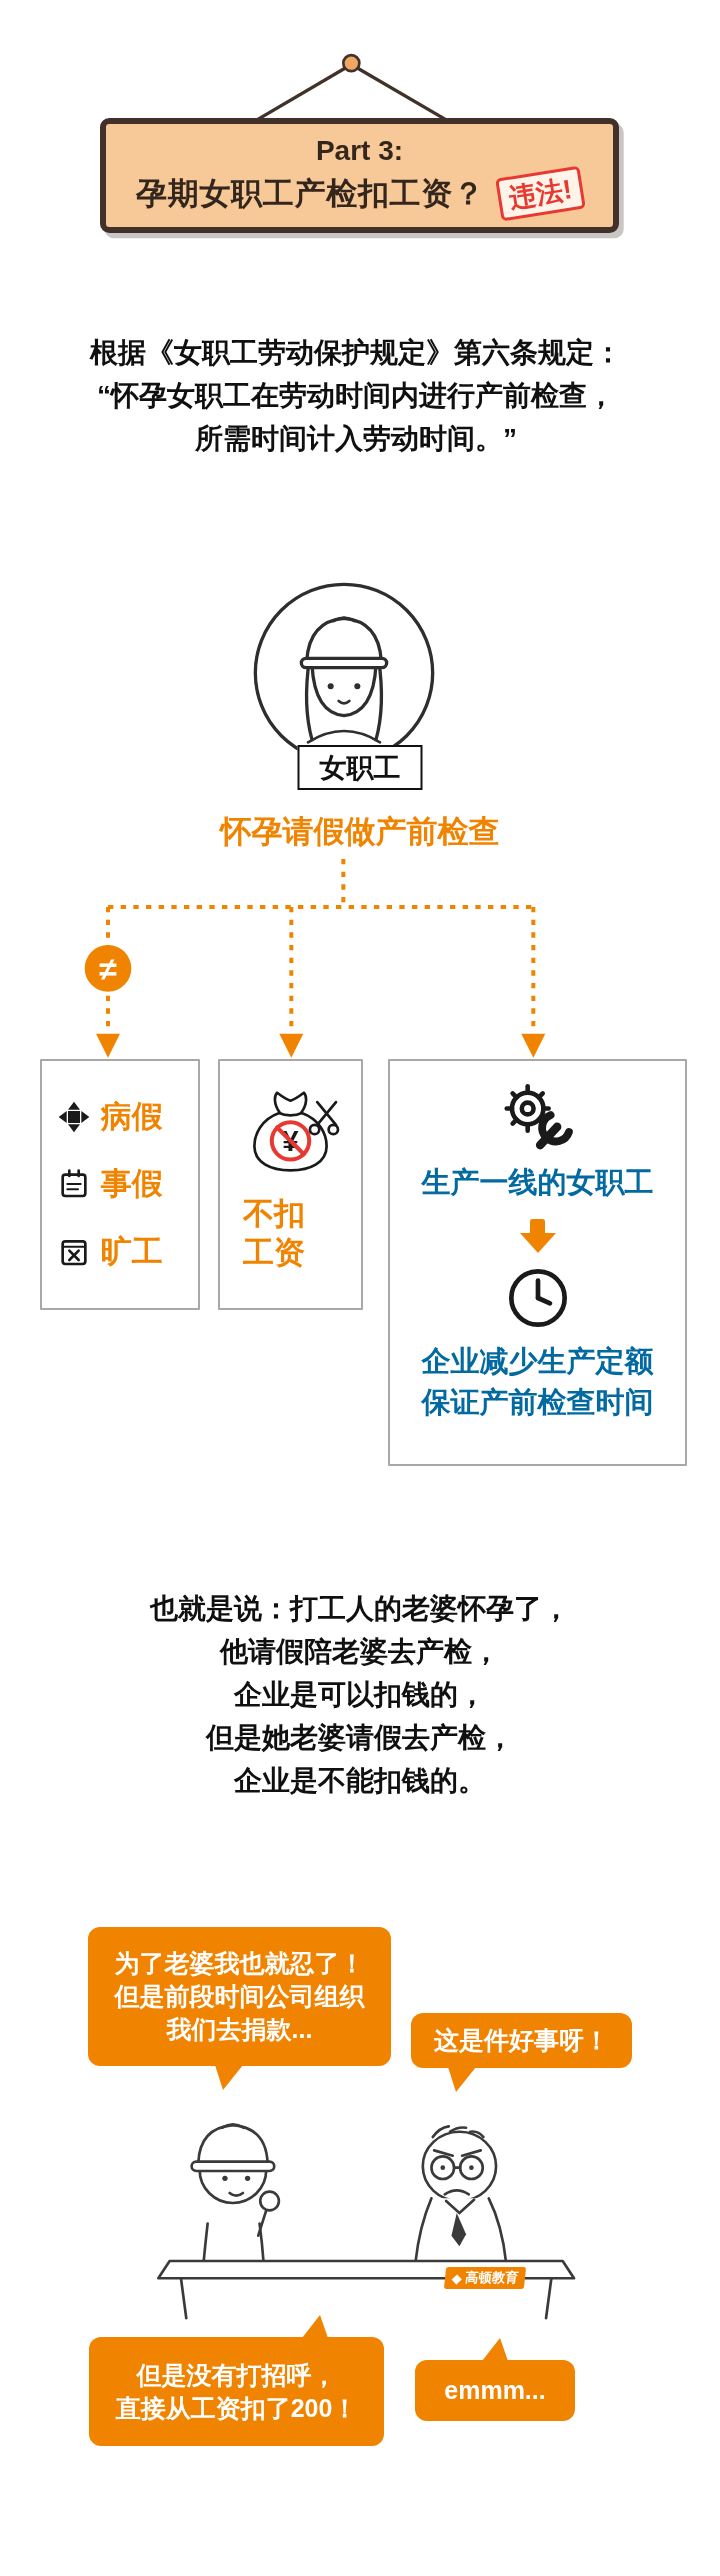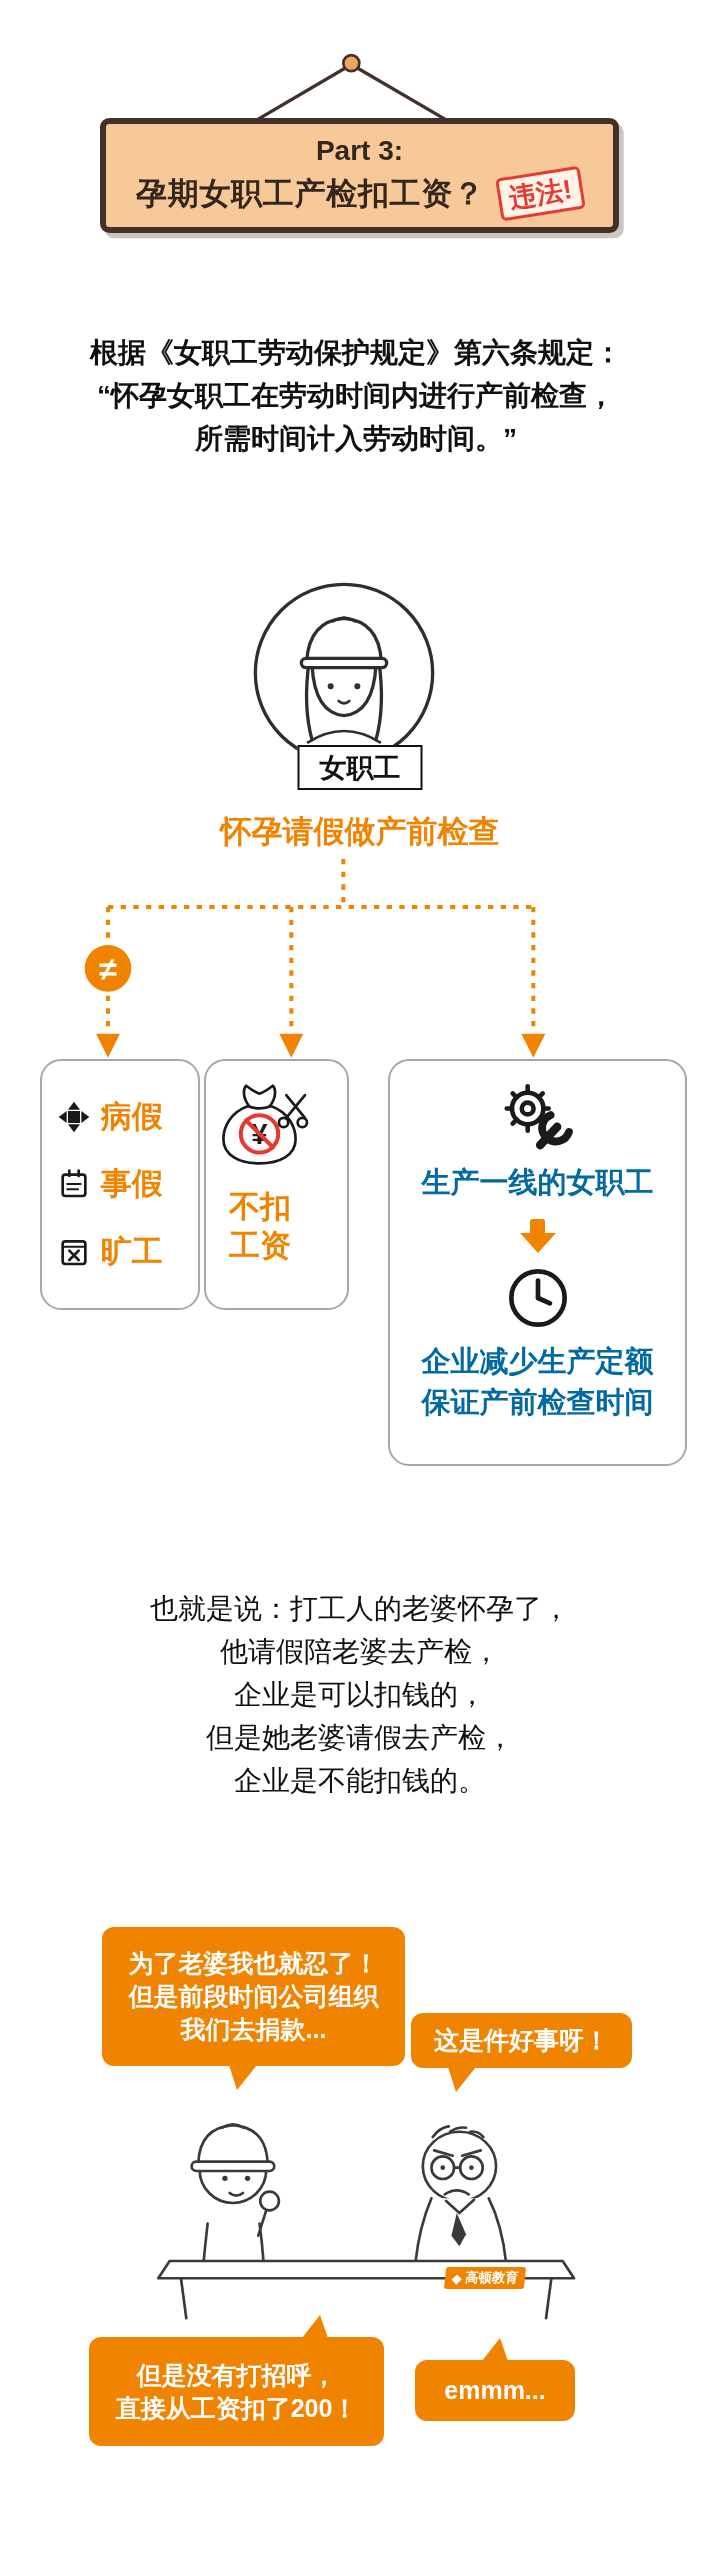--- a/index.html
+++ b/index.html
@@ -51,32 +51,32 @@
   }
 
   
   .flow-svg { position:absolute; left:0; top:855px; width:720px; height:208px; }
   .flow-svg .dashed { stroke:#F08300; stroke-width:6; stroke-dasharray:8 11; fill:none; }
   .flow-svg .arrow { fill:#F08300; }
   .flow-svg .badge { fill:#F08300; }
   .flow-svg .badge-text { fill:#ffffff; font-size:48px; font-weight:bold; text-anchor:middle; }
 
   
-  .flow-box { position:absolute; border:2.7px solid #A8A8A8; border-radius:21px; background:#ffffff; }
+  .flow-box { position:absolute; border:2.7px solid #A8A8A8; border-radius:1px; background:#ffffff; }
   .box1 { left:40px; top:1059px; width:160px; height:251px;
           display:flex; flex-direction:column; justify-content:space-evenly; padding:9.3px 6.7px 9.3px 16px; }
   .leave-row { display:flex; align-items:center; gap:10.7px; }
   .leave-row svg { width:32px; height:32px; flex:0 0 32px; }
   .leave-label { font-size:31px; font-weight:800; color:#F08300; }
   .icon-fill { fill:#1A1A1A; }
   .icon-line { fill:none; stroke:#1A1A1A; stroke-width:4; stroke-linecap:round; stroke-linejoin:round; }
   .icon-line-thin { fill:none; stroke:#1A1A1A; stroke-width:3; stroke-linecap:round; }
 
-  .box2 { left:204px; top:1059px; width:145px; height:251px;
-          display:flex; flex-direction:column; padding-top:18px; }
+  .box2 { left:218px; top:1059px; width:145px; height:251px;
+          display:flex; flex-direction:column; align-items:center; padding-top:25px; }
   .money-svg { width:107px; height:91px; }
   .money-svg .bag { fill:#ffffff; stroke:#1A1A1A; stroke-width:4; stroke-linejoin:round; }
   .money-svg .yen { font-size:44px; font-weight:bold; fill:#1A1A1A; text-anchor:middle; }
   .money-svg .ban { fill:none; stroke:#E8382F; stroke-width:6; stroke-linecap:round; }
   .box2-label { align-self:flex-start; padding-left:23px; margin-top:17.3px;
                 font-size:31px; font-weight:800; color:#F08300; line-height:39px; }
 
   .box3 { left:388px; top:1059px; width:299px; height:407px;
           display:flex; flex-direction:column; align-items:center; padding-top:20px; }
   .tool-svg { width:79px; height:72px; }
@@ -87,33 +87,33 @@
   .down-arrow { margin:16px 0 13.3px 0; display:flex; flex-direction:column; align-items:center; }
   .down-arrow .stem { width:14.7px; height:13.3px; background:#F08300; border-radius:2.7px 2.7px 0 0; }
   .down-arrow .tri { width:0; height:0; border-left:18px solid transparent; border-right:18px solid transparent; border-top:20px solid #F08300; }
   .clock-svg { width:64px; height:64px; margin-bottom:10.7px; }
   .clock-svg .c { fill:#ffffff; stroke:#1A1A1A; stroke-width:7; }
   .clock-svg .h { stroke:#1A1A1A; stroke-width:7; stroke-linecap:round; }
 
   
   .summary {
     position:absolute; top:1587px; left:0; width:720px; text-align:center;
-    font-size:28px; font-weight:400; color:#101010; line-height:43px;
+    font-size:28px; font-weight:700; color:#101010; line-height:43px;
   }
 
   
   .bubble {
     position:absolute; background:#F08300; color:#ffffff; font-weight:700;
     border-radius:12px; display:flex; flex-direction:column; align-items:center;
     justify-content:center; text-align:center; font-size:25px; line-height:33px;
   }
   .tail { position:absolute; width:0; height:0; }
   .tail-down { top:99%; border-left:8px solid transparent; border-right:20px solid transparent; border-top:25px solid #F08300; }
   .tail-up { bottom:99%; border-left:18.7px solid transparent; border-right:8px solid transparent; border-bottom:23px solid #F08300; }
-  .bubble1 { left:102px; top:1927px; width:303px; height:139px;text-align:center; }
+  .bubble1 { left:88px; top:1927px; width:303px; height:139px;text-align:center; }
   .bubble2 { left:411px; top:2013px; width:221px; height:55px; }
   .bubble3 { left:89px; top:2337px; width:295px; height:109px; }
   .bubble4 { left:415px; top:2360px; width:160px; height:61px; }
 
   .chars-svg { position:absolute; left:133px; top:2093px; width:453px; height:230px; }
   .chars-svg .ln { fill:#ffffff; stroke:#3A3A3A; stroke-width:4; stroke-linecap:round; stroke-linejoin:round; }
   .chars-svg .st { fill:none; stroke:#3A3A3A; stroke-width:4; stroke-linecap:round; }
   .chars-svg .dk { fill:#3A3A3A; stroke:none; }
 
   .logo {

